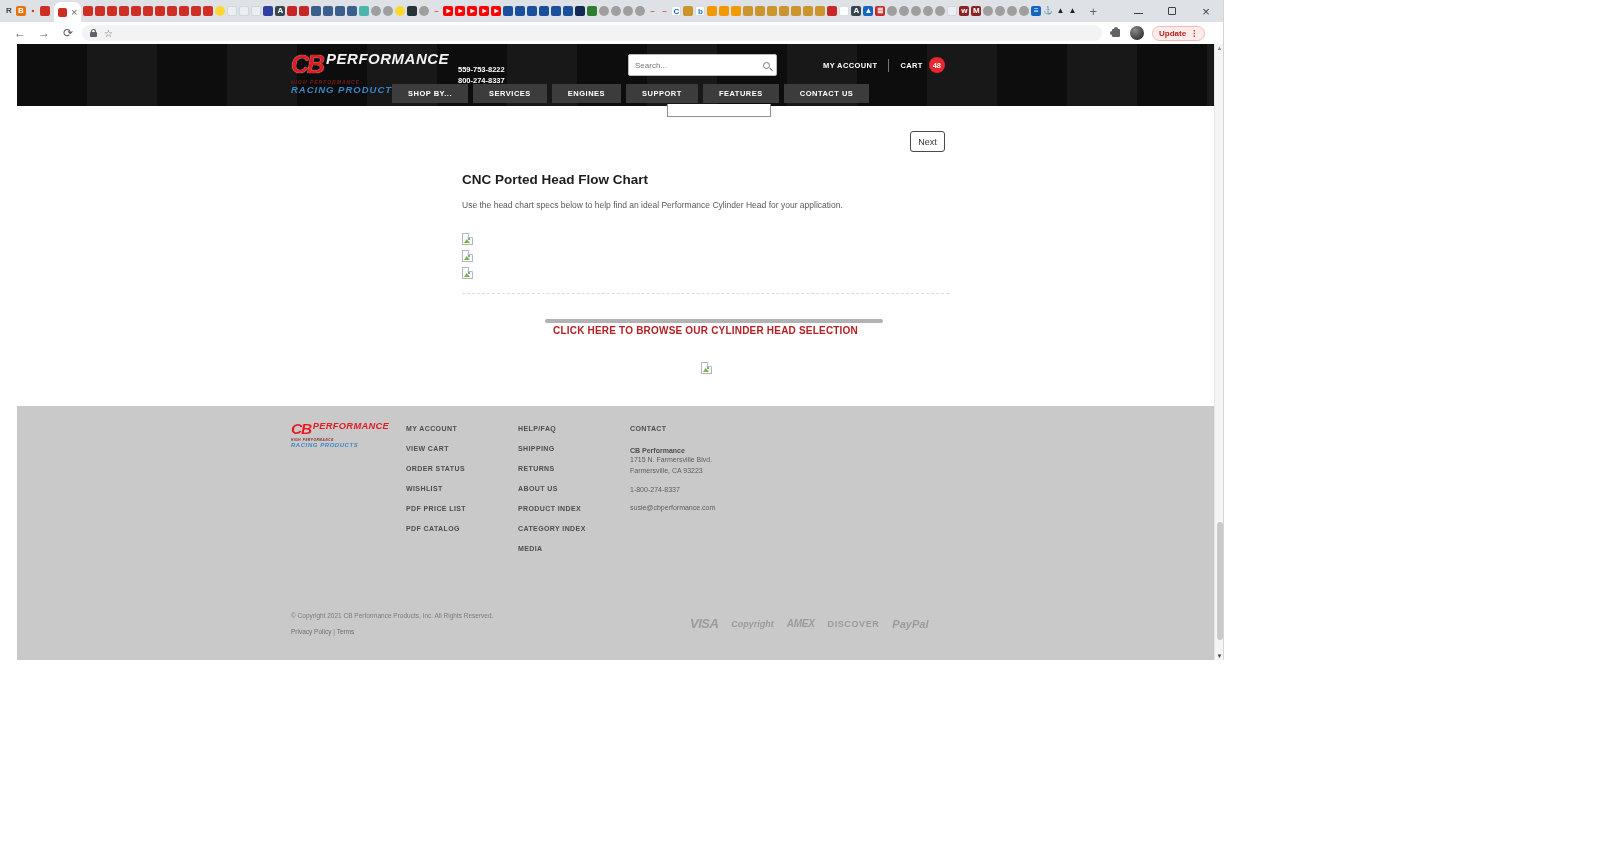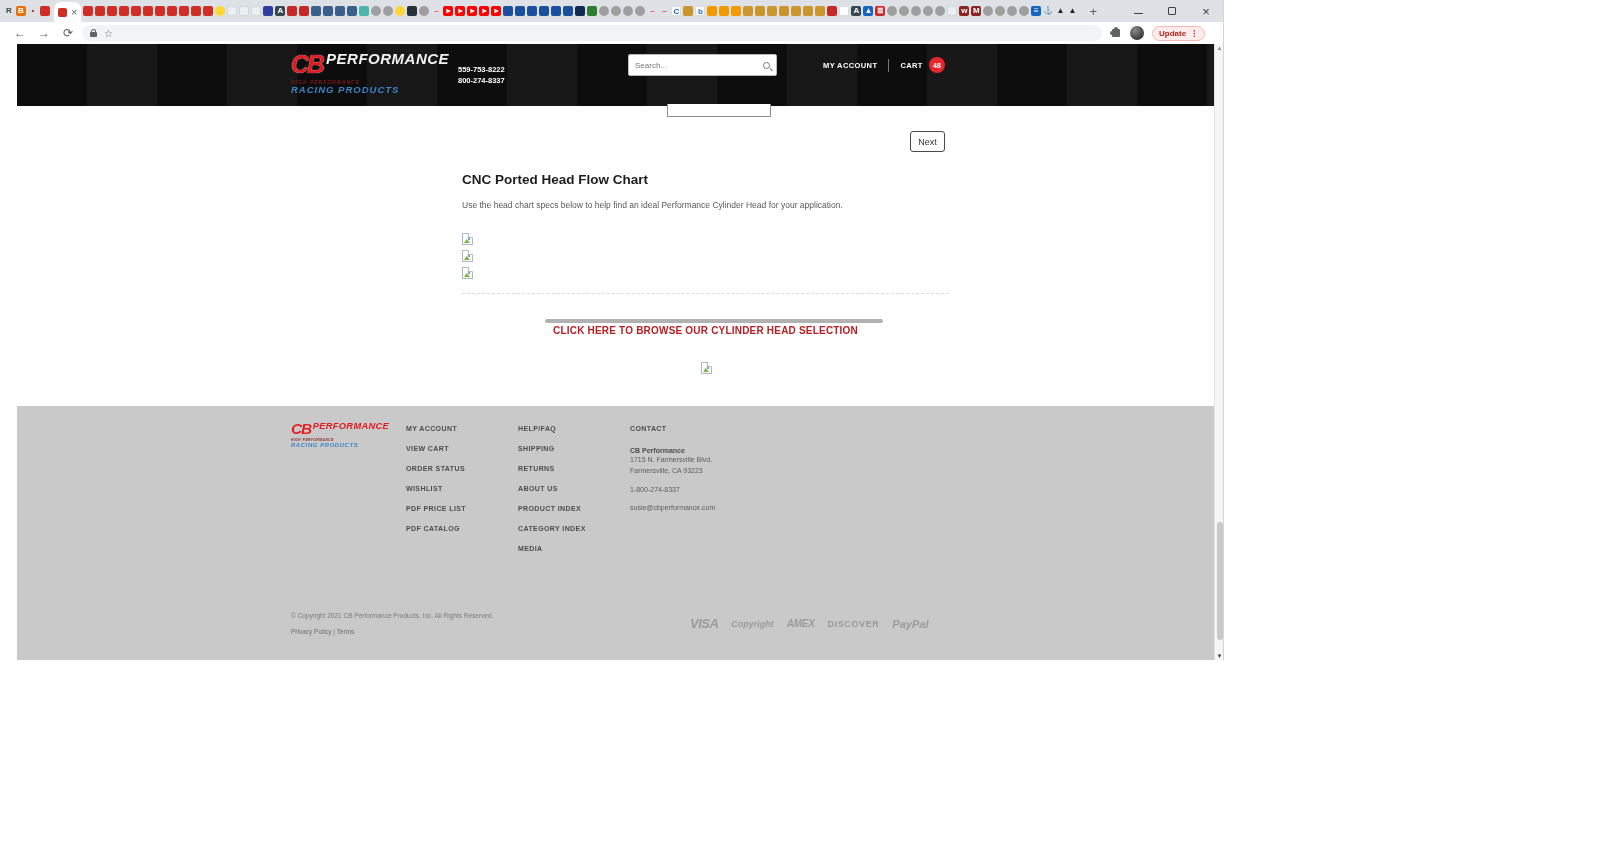--- a/index.html
+++ b/index.html
@@ -292,20 +292,28 @@
         <div class="searchbox" data-interactable="false">
           <input type="text" data-interactable="true" placeholder="Search..." style="">
           <span class="mag" data-interactable="true"></span>
         </div>
         <div class="acct-row">
           <span class="acct-label" data-interactable="true">MY ACCOUNT</span>
           <span class="acct-sep" data-interactable="false"></span>
           <span class="acct-label" data-interactable="true">CART</span>
           <span class="cart-badge" data-interactable="true">48</span>
         </div>
+        <div class="main-nav" data-interactable="false">
+            <div class="nav-btn" data-interactable="true">SHOP BY...</div>
+            <div class="nav-btn" data-interactable="true">SERVICES</div>
+            <div class="nav-btn" data-interactable="true">ENGINES</div>
+            <div class="nav-btn" data-interactable="true">SUPPORT</div>
+            <div class="nav-btn" data-interactable="true">FEATURES</div>
+            <div class="nav-btn" data-interactable="true">CONTACT US</div>
+          </div>
       </div>
     </div>
 
     <div class="content" data-interactable="false">
       <div class="content-inner">
         <div class="partial-box" data-interactable="false"></div>
         <div class="next-btn" data-interactable="true">Next</div>
         <h1 class="page-title" data-interactable="false">CNC Ported Head Flow Chart</h1>
         <p class="intro" data-interactable="false">Use the head chart specs below to help find an ideal Performance Cylinder Head for your application.</p>
         <span class="bimg bimg1" data-interactable="false">

